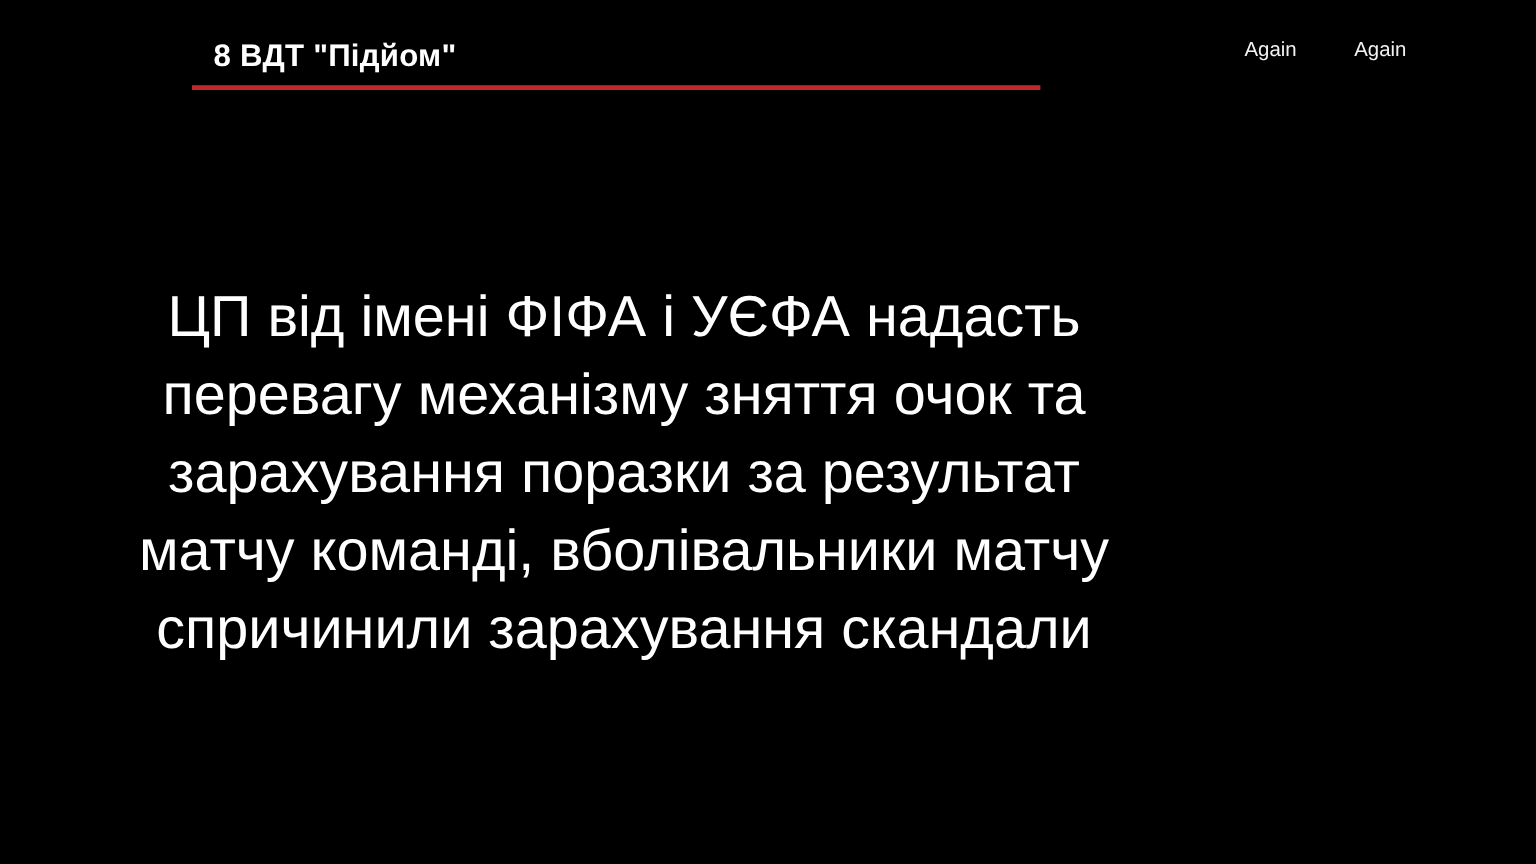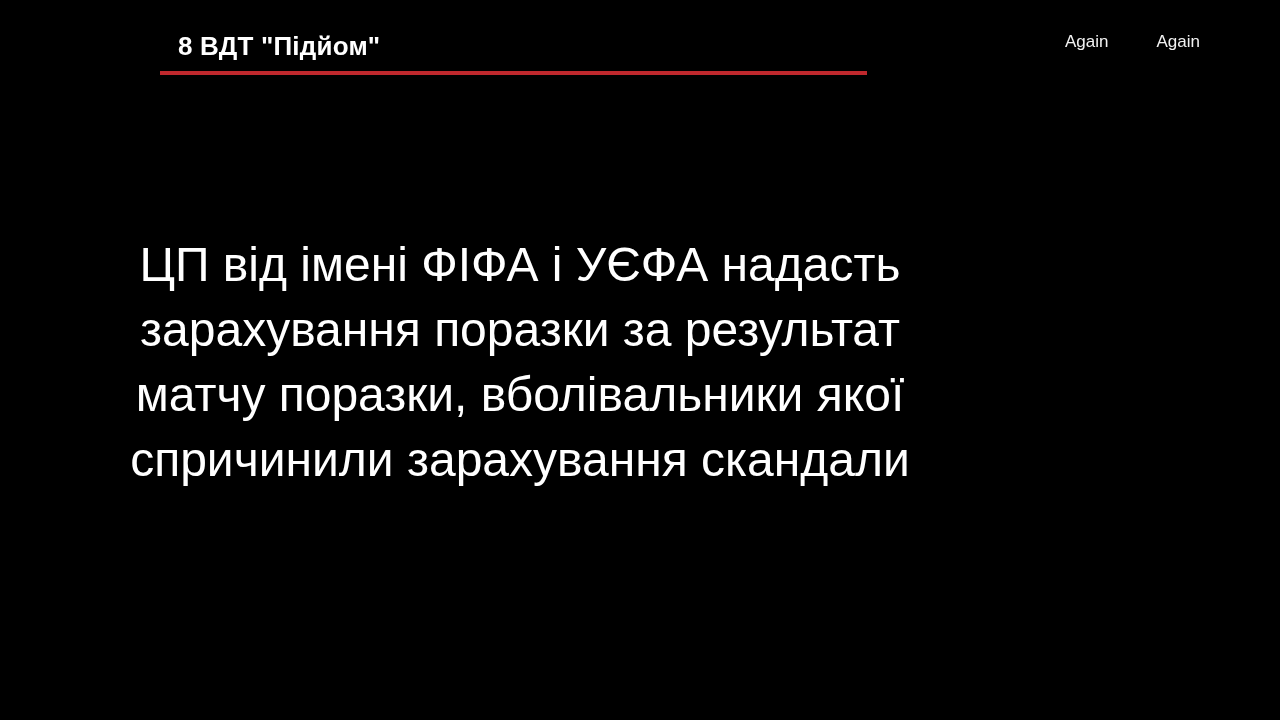--- a/index.html
+++ b/index.html
@@ -53,21 +53,21 @@
   }
 
   
   .topnav {
     position: absolute;
     right: 0;
     top: 32px;
     display: flex;
     align-items: center;
     gap: 48px;
-    padding-right: 80px;
+    padding-right: 108px;
   }
   .topnav-item {
     font-size: 17px;
     color: #f2f2f2;
     font-weight: normal;
     white-space: nowrap;
     line-height: 1.2;
     cursor: pointer;
   }
 
@@ -97,18 +97,19 @@
     <div class="title-rule"></div>
   </div>
 
   <div class="topnav">
     <div class="topnav-item">Again</div>
     <div class="topnav-item">Again</div>
   </div>
 
   <div class="body-block">
     <div class="body-line">ЦП від імені ФІФА і УЄФА надасть</div>
+    <div class="body-line">перевагу механізму зняття очок та</div>
     <div class="body-line">зарахування поразки за результат</div>
-    <div class="body-line">матчу поразки, вболівальники якої</div>
+    <div class="body-line">матчу команді, вболівальники матчу</div>
     <div class="body-line">спричинили зарахування скандали</div>
   </div>
 
 </div>
 
 </body></html>

